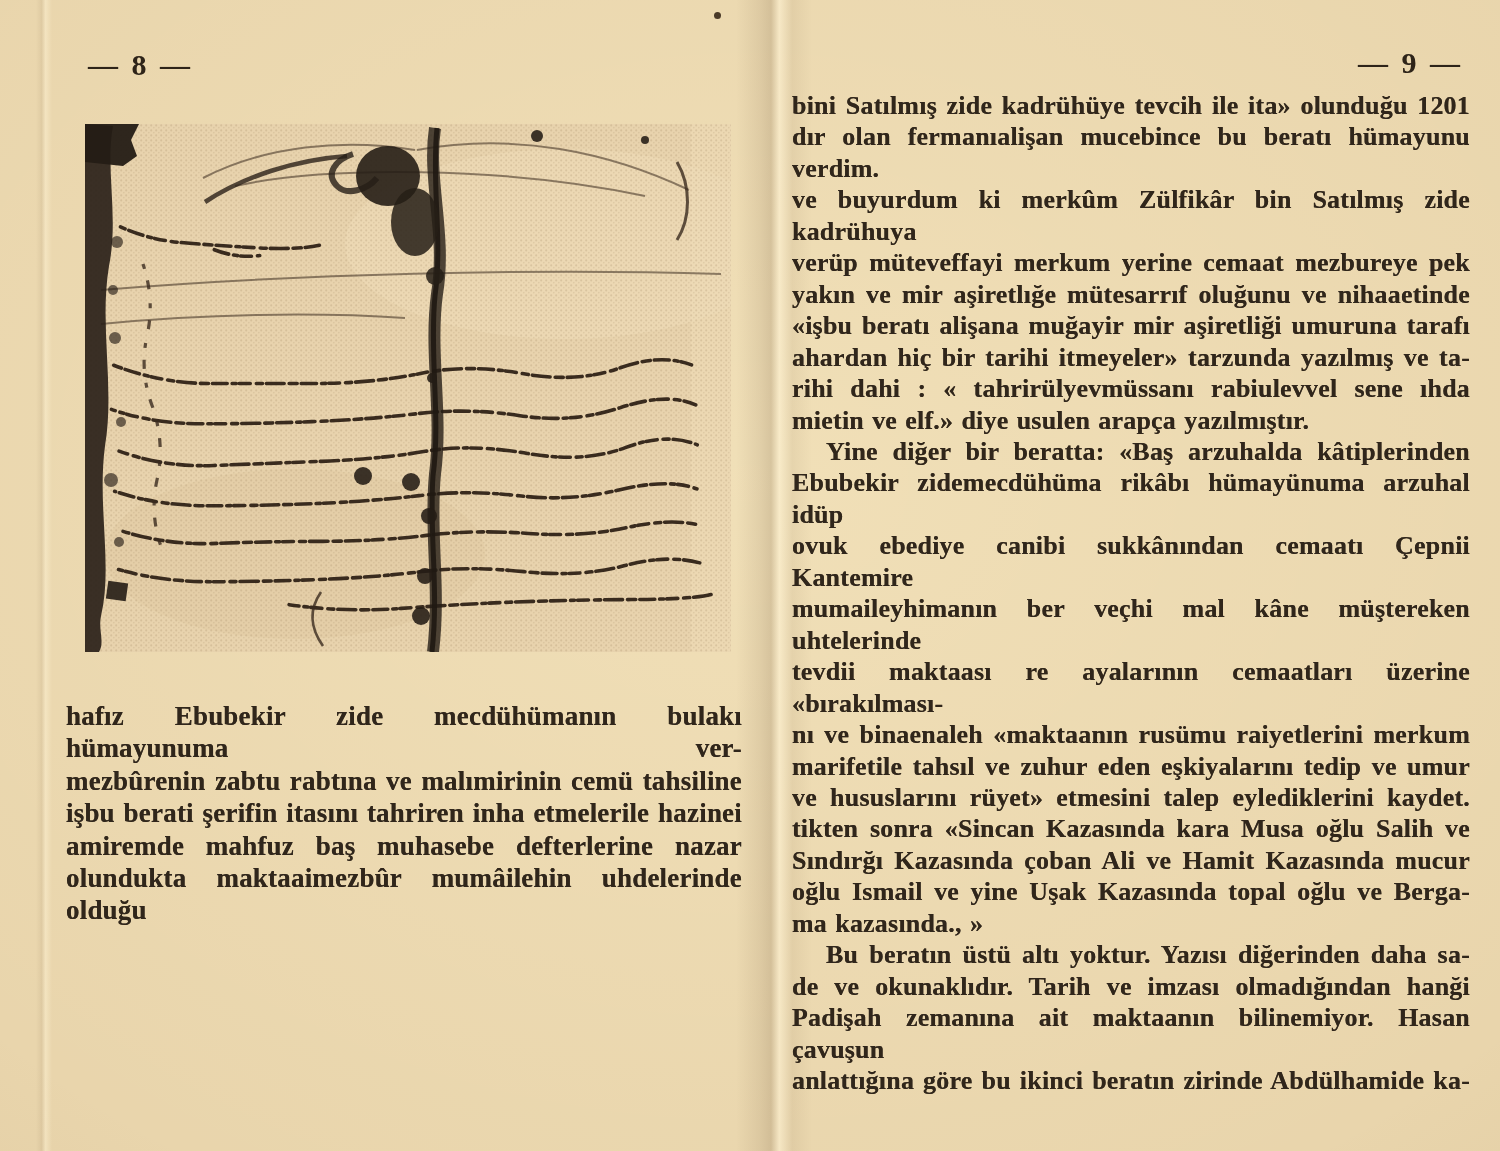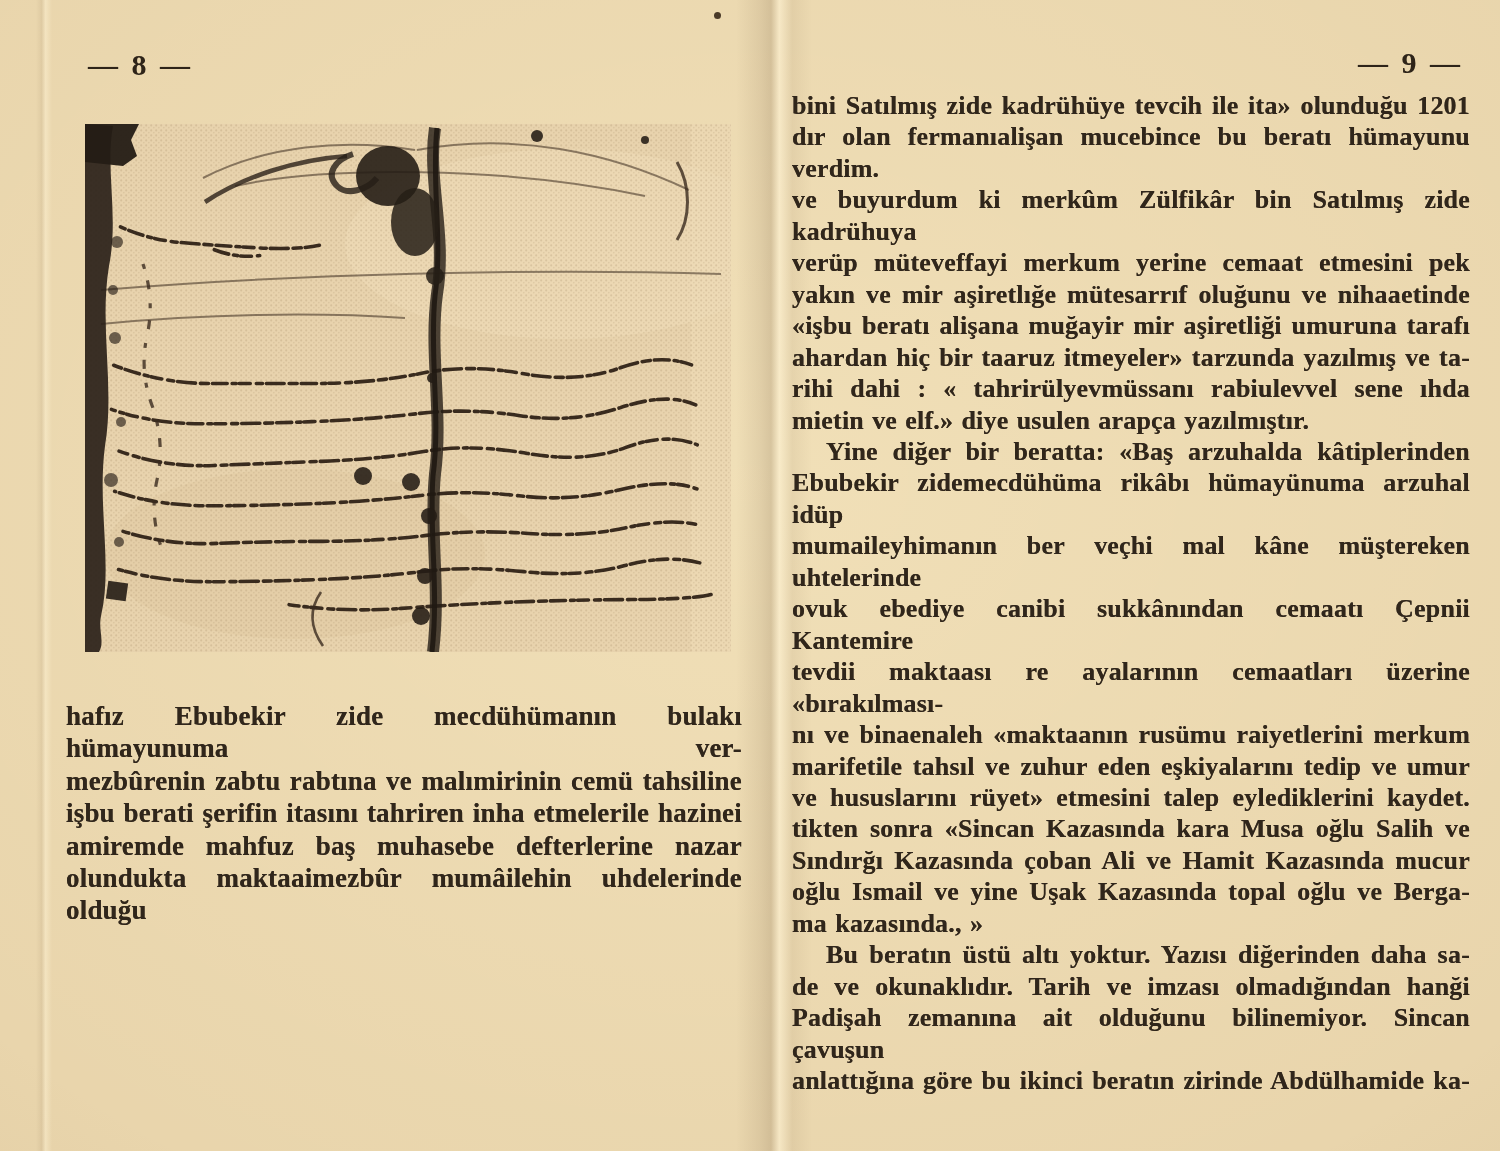--- a/index.html
+++ b/index.html
@@ -139,35 +139,35 @@
     <div class="line">mezbûrenin zabtu rabtına ve malımirinin cemü tahsiline</div>
     <div class="line">işbu berati şerifin itasını tahriren inha etmelerile hazinei</div>
     <div class="line">amiremde mahfuz baş muhasebe defterlerine nazar</div>
     <div class="line">olundukta maktaaimezbûr mumâilehin uhdelerinde olduğu</div>
   </div>
 
 <div class="textcol" id="col-right">
     <div class="line">bini Satılmış zide kadrühüye tevcih ile ita» olunduğu 1201</div>
     <div class="line">dır olan fermanıalişan mucebince bu beratı hümayunu verdim.</div>
     <div class="line">ve buyurdum ki merkûm Zülfikâr bin Satılmış zide kadrühuya</div>
-    <div class="line">verüp müteveffayi merkum yerine cemaat etmesini pek</div>
+    <div class="line">verüp müteveffayi merkum yerine cemaat mezbureye pek</div>
     <div class="line">yakın ve mir aşiretlığe mütesarrıf oluğunu ve nihaaetinde</div>
     <div class="line">«işbu beratı alişana muğayir mir aşiretliği umuruna tarafı</div>
-    <div class="line">ahardan hiç bir taaruz itmeyeler» tarzunda yazılmış ve ta-</div>
+    <div class="line">ahardan hiç bir tarihi itmeyeler» tarzunda yazılmış ve ta-</div>
     <div class="line">rihi dahi : « tahrirülyevmüssanı rabiulevvel sene ıhda</div>
     <div class="line end">mietin ve elf.» diye usulen arapça yazılmıştır.</div>
     <div class="line indent">Yine diğer bir beratta: «Baş arzuhalda kâtiplerinden</div>
     <div class="line">Ebubekir zidemecdühüma rikâbı hümayünuma arzuhal idüp</div>
+    <div class="line">ovuk ebediye canibi sukkânından cemaatı Çepnii Kantemire</div>
     <div class="line">mumaileyhimanın ber veçhi mal kâne müştereken uhtelerinde</div>
-    <div class="line">ovuk ebediye canibi sukkânından cemaatı Çepnii Kantemire</div>
     <div class="line">tevdii maktaası re ayalarının cemaatları üzerine «bırakılması-</div>
     <div class="line">nı ve binaenaleh «maktaanın rusümu raiyetlerini merkum</div>
     <div class="line">marifetile tahsıl ve zuhur eden eşkiyalarını tedip ve umur</div>
     <div class="line">ve hususlarını rüyet» etmesini talep eylediklerini kaydet.</div>
     <div class="line">tikten sonra «Sincan Kazasında kara Musa oğlu Salih ve</div>
     <div class="line">Sındırğı Kazasında çoban Ali ve Hamit Kazasında mucur</div>
     <div class="line">oğlu Ismail ve yine Uşak Kazasında topal oğlu ve Berga-</div>
     <div class="line end">ma kazasında., »</div>
     <div class="line indent">Bu beratın üstü altı yoktur. Yazısı diğerinden daha sa-</div>
     <div class="line">de ve okunaklıdır. Tarih ve imzası olmadığından hanği</div>
-    <div class="line">Padişah zemanına ait olduğunu bilinemiyor. Sincan çavuşun</div>
+    <div class="line">Padişah zemanına ait maktaanın bilinemiyor. Hasan çavuşun</div>
     <div class="line">anlattığına göre bu ikinci beratın zirinde Abdülhamide ka-</div>
   </div>
 
 </body></html>

